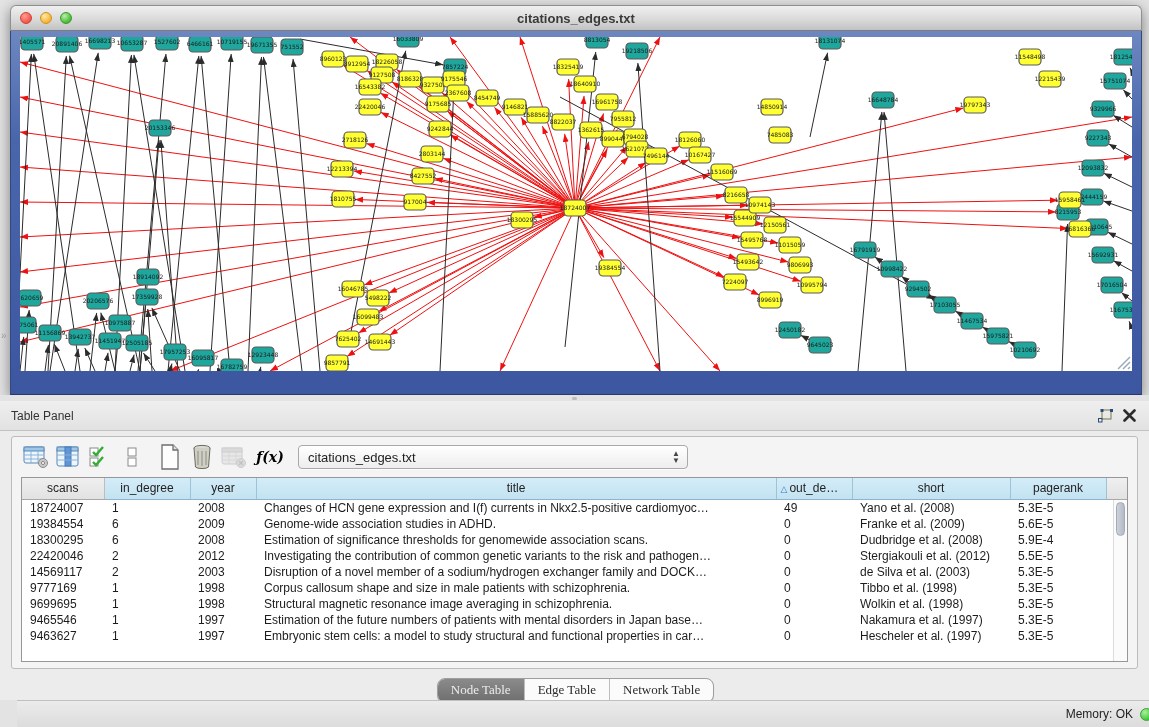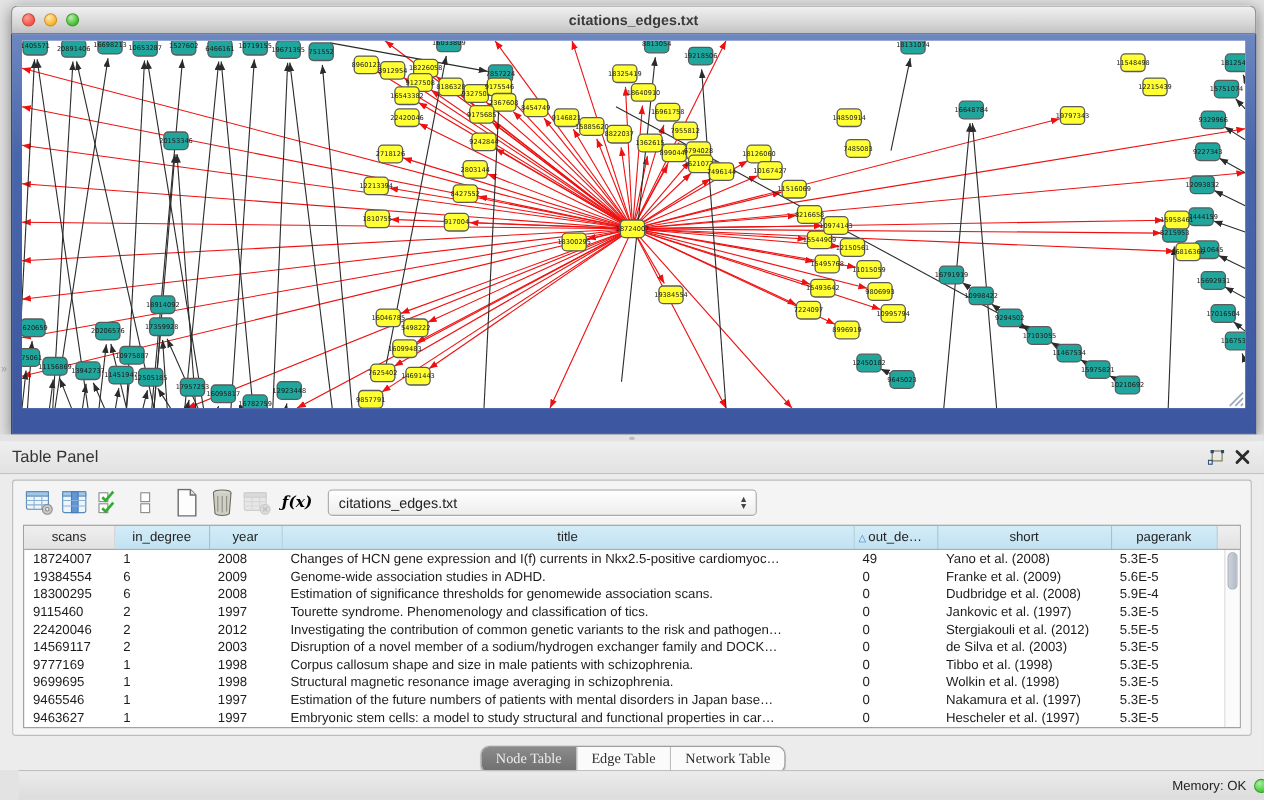--- a/index.html
+++ b/index.html
@@ -30,21 +30,21 @@
 
   
   #splitter { position:absolute; left:0; top:395px; width:1149px; height:6px; background:#e3e3e3; }
   #splitter .dimple { position:absolute; left:572px; top:2px; width:5px; height:3px; border-radius:2px; background:#bdbdbd; }
   #edge-chevron { position:absolute; left:1px; top:330px; font-size:10px; color:#9a9a9a; }
 
   
   #panel-header { position:absolute; left:0; top:401px; width:1149px; height:30px;
     background:linear-gradient(#efefef,#e2e2e2); border-bottom:1px solid #c2c2c2;
     display:flex; align-items:center; }
-  #panel-title { font-size:15px; color:#333; margin-left:11px; }
+  #panel-title { font-size:12px; color:#333; margin-left:11px; }
   #panel-header .spacer { flex:1; }
   .hdr-btn { width:24px; height:22px; display:flex; align-items:center; justify-content:center; cursor:default; }
   #panel-body { position:absolute; left:0; top:431px; width:1149px; height:269px; background:#ececec; }
   #panel-card { position:absolute; left:11px; top:5px; width:1127px; height:233px;
     background:#f4f4f4; border:1px solid #bcbcbc; border-radius:3px; }
   #toolbar { height:40px; display:flex; align-items:center; padding-left:8px; }
   .tool-btn { width:32px; height:30px; display:flex; align-items:center; justify-content:center; border-radius:4px; }
   .tool-btn.disabled { opacity:.45; }
   .fx { font-family:"DejaVu Serif",serif; font-style:italic; font-weight:bold; font-size:14px; color:#000000; }
   #combo { margin-left:12px; width:390px; height:24px; border:1px solid #a9a9a9; border-radius:4px;
@@ -842,30 +842,20 @@
                 <td>18300295</td>
                 <td>6</td>
                 <td>2008</td>
                 <td>Estimation of significance thresholds for genomewide association scans.</td>
                 <td>0</td>
                 <td>Dudbridge et al. (2008)</td>
                 <td>5.9E-4</td>
                 <td></td>
               </tr>
               <tr>
-                <td>9115460</td>
-                <td>2</td>
-                <td>1997</td>
-                <td>Tourette syndrome. Phenomenology and classification of tics.</td>
-                <td>0</td>
-                <td>Jankovic et al. (1997)</td>
-                <td>5.3E-5</td>
-                <td></td>
-              </tr>
-              <tr>
                 <td>22420046</td>
                 <td>2</td>
                 <td>2012</td>
                 <td>Investigating the contribution of common genetic variants to the risk and pathogen…</td>
                 <td>0</td>
                 <td>Stergiakouli et al. (2012)</td>
                 <td>5.5E-5</td>
                 <td></td>
               </tr>
               <tr>

